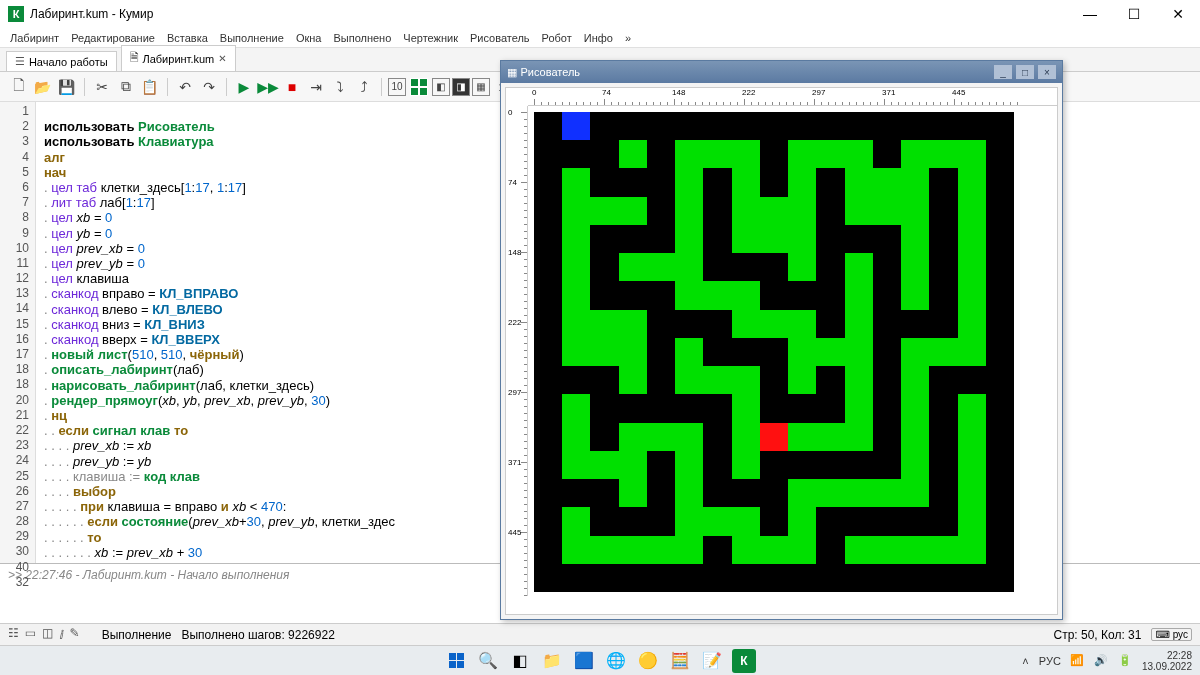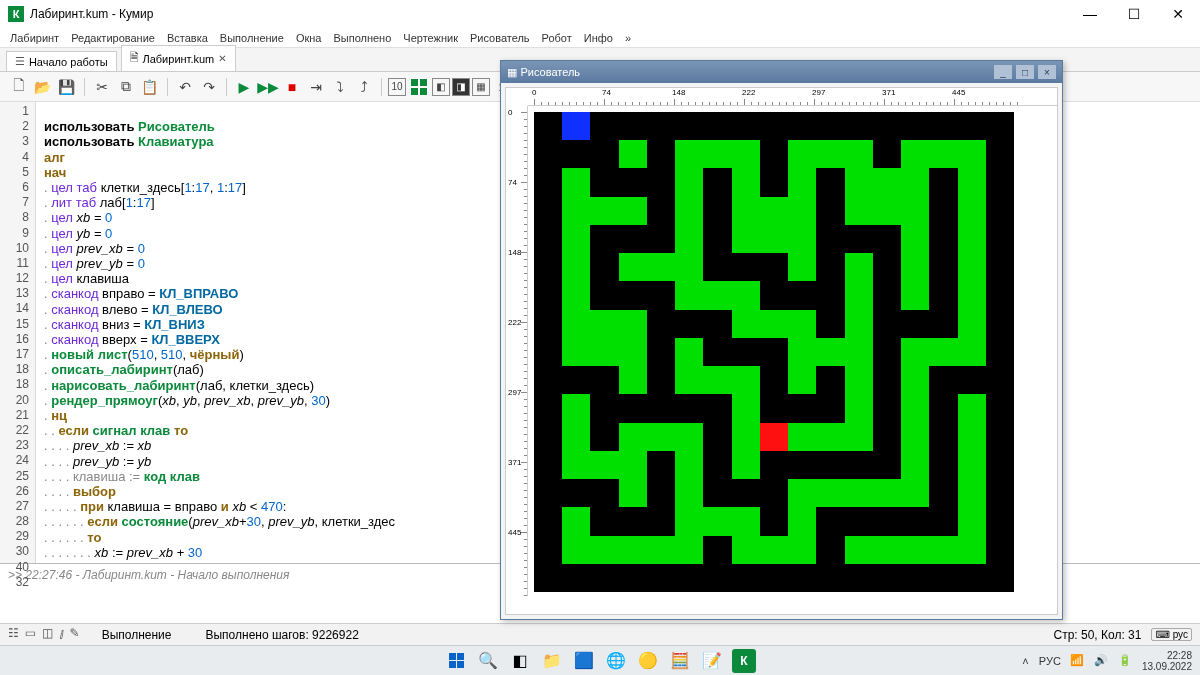--- a/index.html
+++ b/index.html
@@ -230,21 +230,21 @@
 
 <div class="statusbar">
   <span class="status-left-icons">
     <span>☷</span>
     <span>▭</span>
     <span>◫</span>
     <span>ⅈ</span>
     <span>✎</span>
   </span>
   <span style="margin-left:12px;">Выполнение</span>
-  <span style="margin-left:24px;text-align:center;"><span>Выполнено шагов: </span><span>9226922</span></span>
+  <span style="text-align:center;"><span>Выполнено шагов: </span><span>9226922</span></span>
   <span class="spacer"></span>
   <span>Стр: 50, Кол: 31</span>
   <span class="status-kbd">⌨ <span>рус</span></span>
 </div>
 
 <div class="taskbar">
   <div class="taskbar-center">
     <span class="tb-icon">
         <span class="winlogo">
           <div></div>

